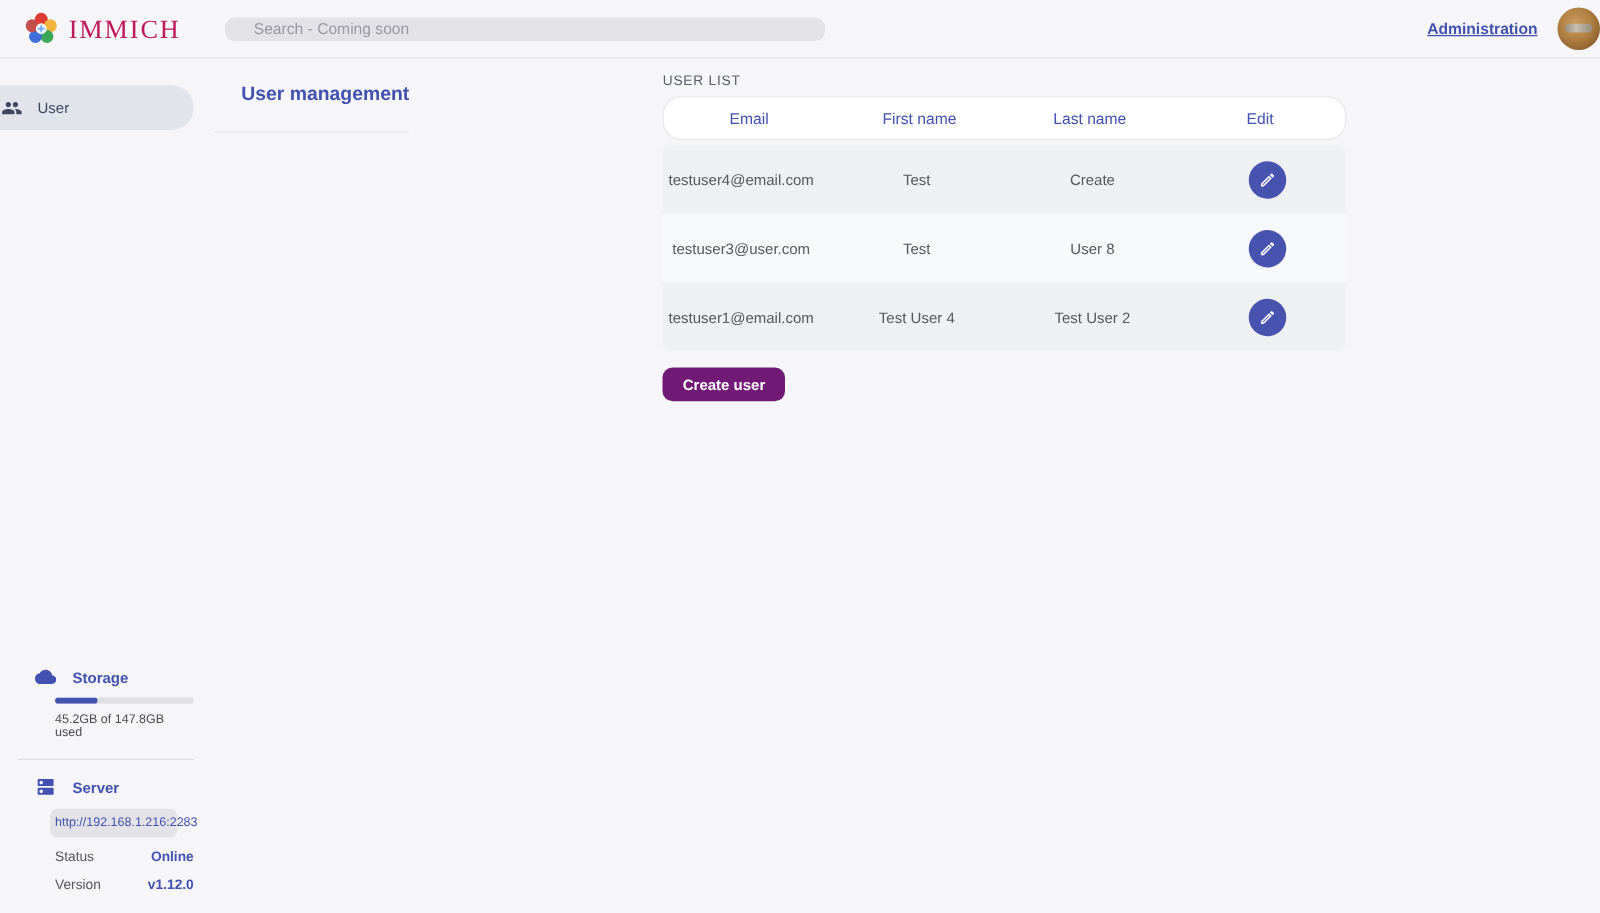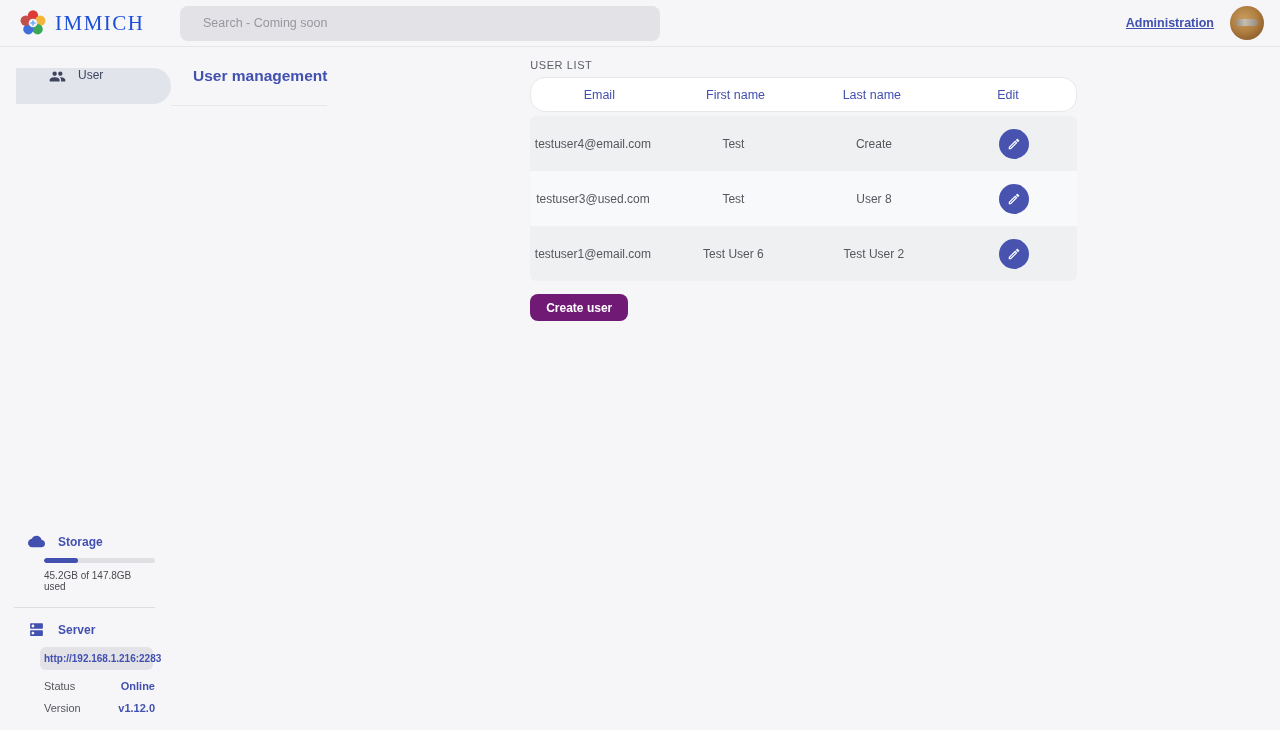--- a/index.html
+++ b/index.html
@@ -23,41 +23,40 @@
     align-items:center;
     gap:9px;
     padding-left:20px;
     width:180px;
     flex-shrink:0;
   }
   .logo-text {
     font-family:"Liberation Serif", serif;
     font-size:21px;
     letter-spacing:1.5px;
-    color:#1d4ed8;
+    color:#be185d;
   }
   .search-input {
     width:480px;
-    height:35px;
+    height:19px;
     background:#e3e3e7;
     border:none;
     border-radius:8px;
     padding:0 14px 0 23px;
     font-size:12.5px;
     font-family:"Liberation Sans", sans-serif;
     color:#444;
     outline:none;
   }
   .search-input::placeholder { color:#97979e; }
   .topbar-right {
     margin-left:auto;
     display:flex;
     align-items:center;
     gap:16px;
-    padding-right:16px;
   }
   .admin-link {
     font-size:12.5px;
     font-weight:bold;
     color:#4250af;
     text-decoration:underline;
     cursor:pointer;
   }
   .avatar {
     width:34px;
@@ -88,25 +87,24 @@
     display:flex;
     flex-direction:column;
   }
   .nav-item {
     margin-top:21px;
     height:36px;
     width:155px;
     background:#e2e4ec;
     border-radius:0 18px 18px 0;
     display:flex;
-    align-items:flex-start;
-    padding-left:33px;
+    align-items:center;
+    padding-left:1px;
     gap:12px;
     cursor:pointer;
-    margin-left:16px;
   }
   .nav-item .label {
     font-size:12px;
     color:#3f455f;
   }
   .sidebar-bottom { margin-top:auto; padding-bottom:16px; }
   .side-sec-header {
     display:flex;
     align-items:center;
     gap:13px;
@@ -136,27 +134,27 @@
     color:#4a4b50;
   }
   .side-divider {
     margin:15px 0 13px 14px;
     width:141px;
     border:none;
     border-top:1px solid #dddde2;
   }
   .url-pill {
     margin:9px 0 0 40px;
-    width:113px;
+    width:102px;
     background:#e2e2e7;
     border-radius:6px;
     padding:6px 4px;
     text-align:center;
     font-size:10px;
-    font-weight:bold;
+    font-weight:normal;
     color:#4250af;
   }
   .kv-row {
     display:flex;
     justify-content:space-between;
     margin:10px 0 0 44px;
     width:111px;
     font-size:11px;
   }
   .kv-label { color:#55565c; }
@@ -360,37 +358,37 @@
               <span style="display:flex;">
                 <svg width="14" height="14" viewBox="0 0 24 24" fill="#ffffff">
                   <path d="M14.06 9.02l.92.92L5.92 19H5v-.92l9.06-9.06M17.66 3c-.25 0-.51.1-.7.29l-1.83 1.83 3.75 3.75 1.83-1.83c.39-.39.39-1.02 0-1.41l-2.34-2.34c-.2-.2-.45-.29-.71-.29zm-3.6 3.19L3 17.25V21h3.75L17.81 9.94l-3.75-3.75z"></path>
                 </svg>
               </span>
             </button>
           </div>
         </div>
 
         <div class="row even">
-          <div class="cell">testuser3@used.com</div>
+          <div class="cell">testuser3@user.com</div>
           <div class="cell">Test</div>
           <div class="cell">User 8</div>
           <div class="edit-cell">
             <button class="edit-btn">
               <span style="display:flex;">
                 <svg width="14" height="14" viewBox="0 0 24 24" fill="#ffffff">
                   <path d="M14.06 9.02l.92.92L5.92 19H5v-.92l9.06-9.06M17.66 3c-.25 0-.51.1-.7.29l-1.83 1.83 3.75 3.75 1.83-1.83c.39-.39.39-1.02 0-1.41l-2.34-2.34c-.2-.2-.45-.29-.71-.29zm-3.6 3.19L3 17.25V21h3.75L17.81 9.94l-3.75-3.75z"></path>
                 </svg>
               </span>
             </button>
           </div>
         </div>
 
         <div class="row odd">
           <div class="cell">testuser1@email.com</div>
-          <div class="cell">Test User 6</div>
+          <div class="cell">Test User 4</div>
           <div class="cell">Test User 2</div>
           <div class="edit-cell">
             <button class="edit-btn">
               <span style="display:flex;">
                 <svg width="14" height="14" viewBox="0 0 24 24" fill="#ffffff">
                   <path d="M14.06 9.02l.92.92L5.92 19H5v-.92l9.06-9.06M17.66 3c-.25 0-.51.1-.7.29l-1.83 1.83 3.75 3.75 1.83-1.83c.39-.39.39-1.02 0-1.41l-2.34-2.34c-.2-.2-.45-.29-.71-.29zm-3.6 3.19L3 17.25V21h3.75L17.81 9.94l-3.75-3.75z"></path>
                 </svg>
               </span>
             </button>
           </div>

